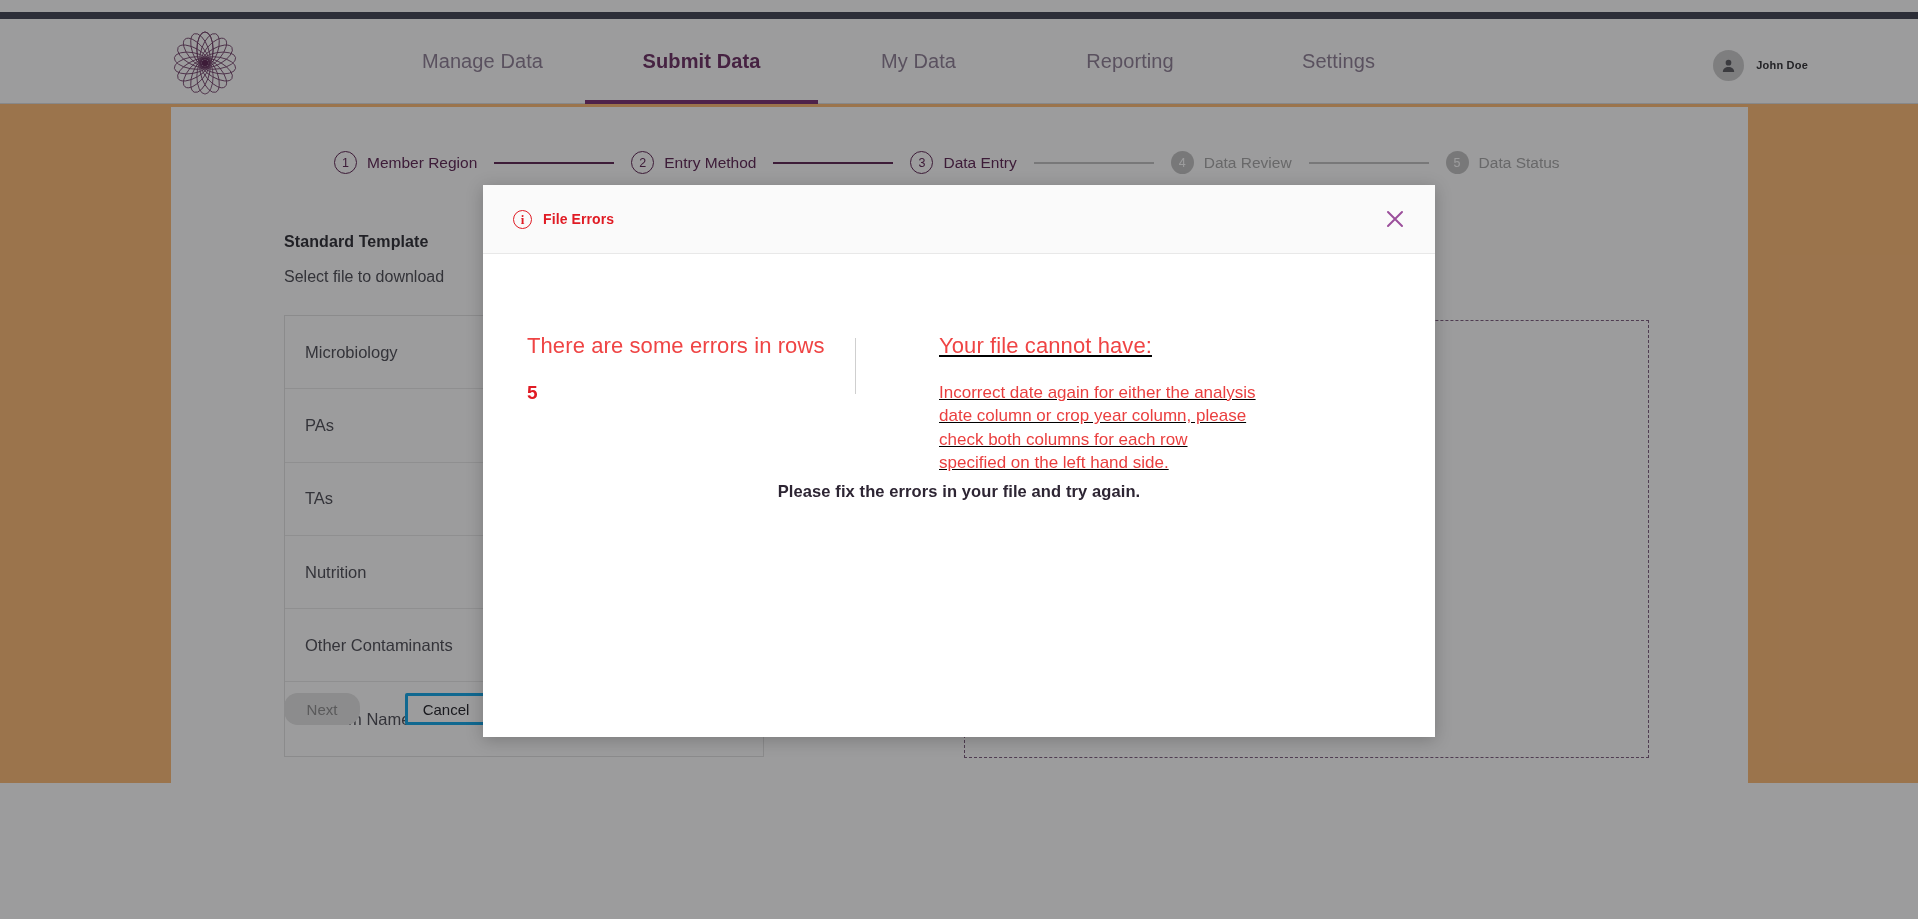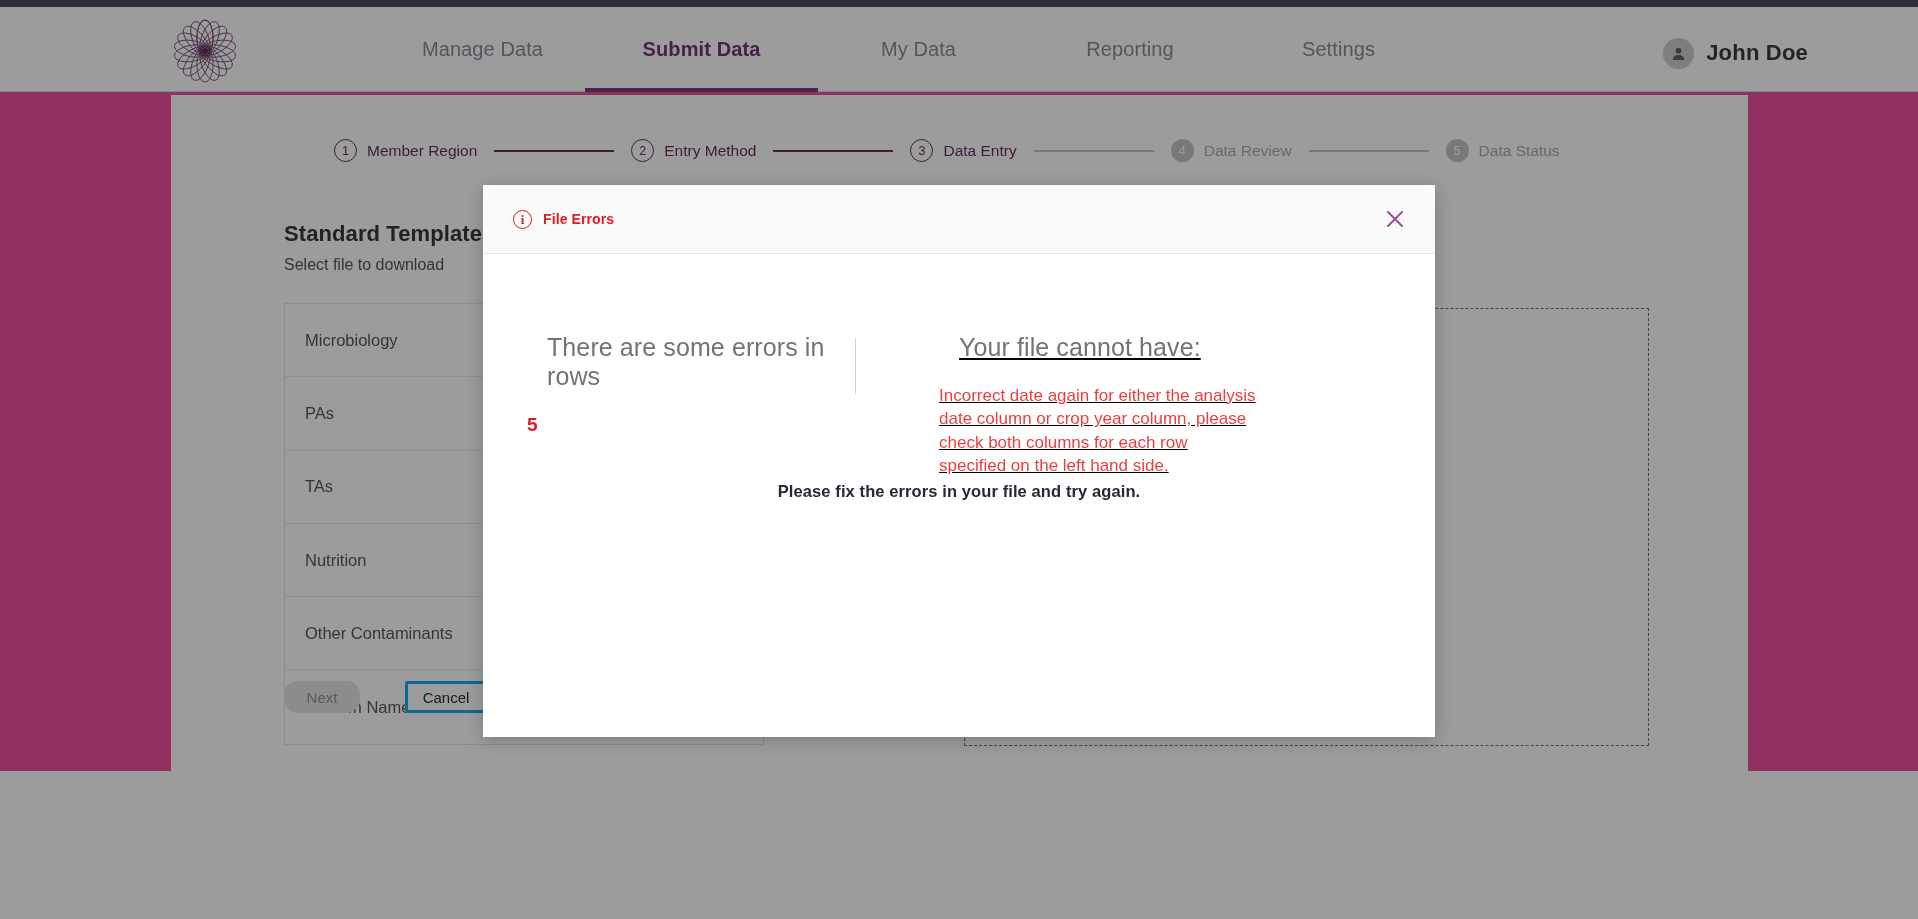--- a/index.html
+++ b/index.html
@@ -9,21 +9,22 @@
     width: 1918px; height: 919px;
     overflow: hidden;
     background: #ffffff;
     font-family: "Liberation Sans", sans-serif;
   }
 
   
   #page-root {
     position: absolute; inset: 0;
     width: 1918px; height: 771px;
-    background: #ec4899;
+    background: #fdba74;
+    margin-top: 12px;
   }
   
   #scrim {
     position: absolute; inset: 0;
     background: rgba(20,20,22,0.42);
     z-index: 50;
   }
 
   
   #topstrip {
@@ -78,21 +79,21 @@
     display: flex; align-items: center; gap: 12px;
     cursor: pointer;
   }
   #avatar {
     width: 31px; height: 31px; border-radius: 50%;
     background: #cccccc;
     display: flex; align-items: center; justify-content: center;
   }
   #avatar svg { display: block; }
   #username {
-    font-size: 22px; color: #2f2f33; font-weight: bold;
+    font-size: 11px; color: #2f2f33; font-weight: bold;
     letter-spacing: .2px;
   }
 
   
   #card {
     position: absolute;
     left: 171px; top: 95px;
     width: 1577px; height: 824px;
     background: #ffffff;
   }
@@ -128,21 +129,21 @@
   .step.todo .step-label { color: #a6a6a6; }
   .step-line {
     height: 2px; width: 120px; margin: 0 17px;
   }
   .step-line.done { background: #5c2352; }
   .step-line.todo { background: #c2c2c2; }
 
   
   #sect-title {
     position: absolute; left: 113px; top: 126px;
-    font-size: 22px; font-weight: bold; color: #2c2c33;
+    font-size: 16px; font-weight: bold; color: #2c2c33;
     letter-spacing: .1px;
   }
   #sect-sub {
     position: absolute; left: 113px; top: 161px;
     font-size: 16px; color: #4a4a52;
   }
 
   
   #tpl-list {
     position: absolute; left: 113px; top: 208px;
@@ -251,23 +252,22 @@
     background: #cfcfcf;
     height: 56px;
     margin-top: 5px;
   }
   #err-right {
     padding-left: 83px;
     width: 496px;
     text-decoration: underline;
   }
   .err-head {
-    font-size: 25px; color: #737373;
+    font-size: 22px; color: #ef4444;
     letter-spacing: .1px;
-    margin-left: 20px;
   }
   #err-rows {
     margin-top: 23px;
     font-size: 19px; font-weight: bold; color: #e01b24;
   }
   #err-reason {
     margin-top: 22px;
     font-size: 17px; color: #ea3f3f;
     line-height: 1.37;
     width: 318px;

